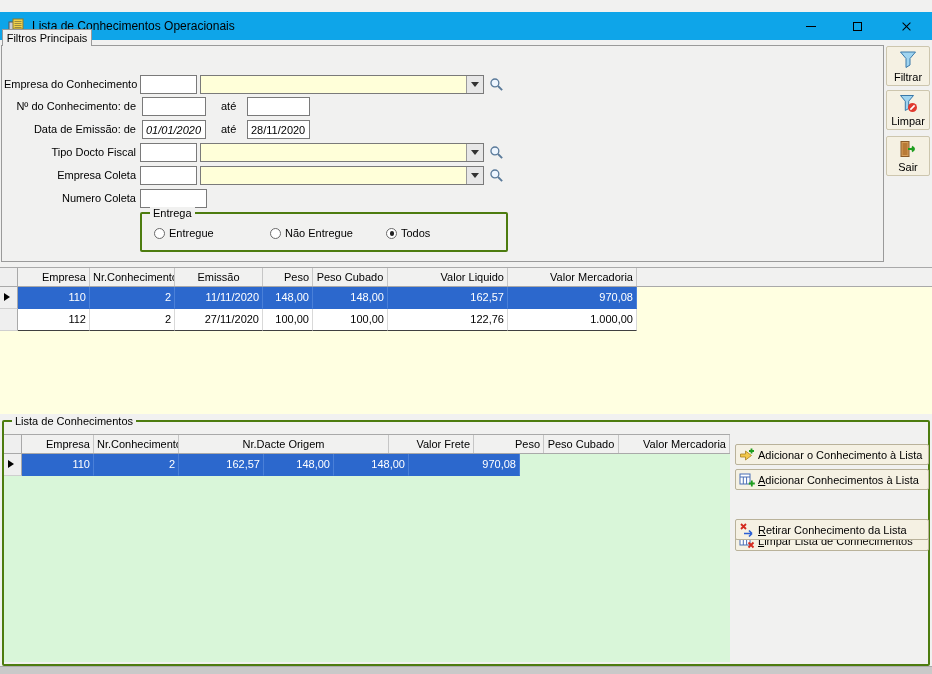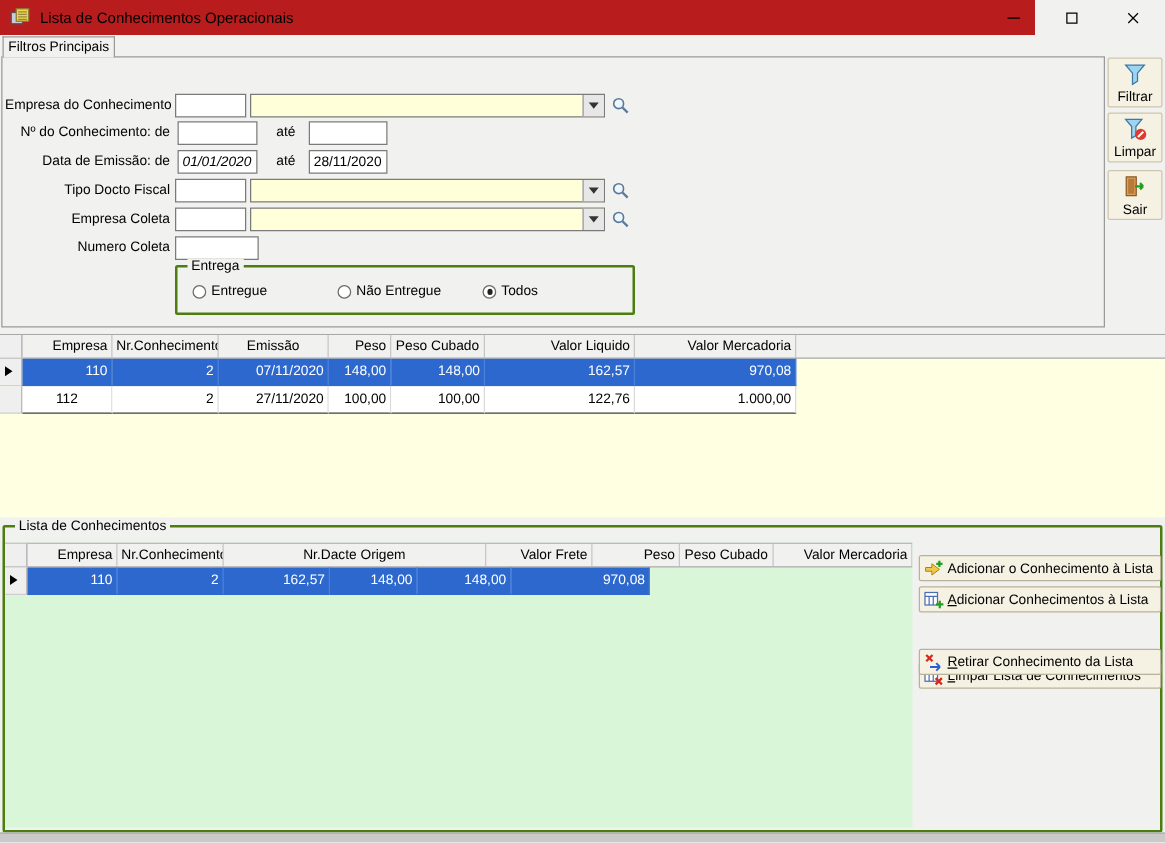--- a/index.html
+++ b/index.html
@@ -2,21 +2,21 @@
 <html><head>
 <meta charset="utf-8">
 <style>
   *{margin:0;padding:0;box-sizing:border-box}
   html,body{overflow:hidden}
   body{width:932px;height:674px;position:relative;background:#f1f1f0;
        font-family:"Liberation Sans",sans-serif;font-size:11px;color:#000}
   .abs{position:absolute}
 
   
-  .titlebar{left:0;top:0;width:828px;height:28px;background:#b91c1c}
+  .titlebar{left:0;top:12px;width:932px;height:28px;background:#0ea5e9}
   .app-icon{left:8px;top:6px;width:16px;height:16px}
   .title{left:32px;top:7px;font-size:12px;white-space:nowrap}
   .wbtn{top:0;height:28px;display:flex;align-items:center;justify-content:center;cursor:default}
   .btn-min{left:788px;width:46px}
   .btn-max{left:834px;width:46px}
   .btn-close{left:880px;width:52px}
   .glyph-min{width:10px;height:1px;background:#000;display:block}
   .glyph-max{width:9px;height:9px;border:1px solid #000;display:block}
   .glyph-close{position:relative;width:11px;height:11px;display:block}
   .glyph-close::before,.glyph-close::after{content:'';position:absolute;left:5px;top:0;width:1px;height:11px;background:#000}
@@ -198,29 +198,29 @@
         <div class="gcell hcell" style="width: 75px; text-align: center;">Peso Cubado</div>
         <div class="gcell hcell" style="width: 120px; text-align: right;">Valor Liquido</div>
         <div class="gcell hcell" style="width: 129px; text-align: right;">Valor Mercadoria</div>
       </div>
       <div class="grow sel" style="width: 637px;">
         <div class="gcell ind" style="width: 18px;">
           <span class="arrow"></span>
         </div>
         <div class="gcell dcell" style="width: 72px; text-align: right;">110</div>
         <div class="gcell dcell" style="width: 85px; text-align: right;">2</div>
-        <div class="gcell dcell" style="width: 88px; text-align: right;">07/11/2020</div>
+        <div class="gcell dcell" style="width: 88px; text-align: right;">11/11/2020</div>
         <div class="gcell dcell" style="width: 50px; text-align: right;">148,00</div>
         <div class="gcell dcell" style="width: 75px; text-align: right;">148,00</div>
         <div class="gcell dcell" style="width: 120px; text-align: right;">162,57</div>
         <div class="gcell dcell" style="width: 129px; text-align: right;">970,08</div>
       </div>
       <div class="grow" style="width: 637px;">
         <div class="gcell ind" style="width: 18px;"></div>
-        <div class="gcell dcell" style="width: 72px; text-align: center;">112</div>
+        <div class="gcell dcell" style="width: 72px; text-align: right;">112</div>
         <div class="gcell dcell" style="width: 85px; text-align: right;">2</div>
         <div class="gcell dcell" style="width: 88px; text-align: right;">27/11/2020</div>
         <div class="gcell dcell" style="width: 50px; text-align: right;">100,00</div>
         <div class="gcell dcell" style="width: 75px; text-align: right;">100,00</div>
         <div class="gcell dcell" style="width: 120px; text-align: right;">122,76</div>
         <div class="gcell dcell" style="width: 129px; text-align: right;">1.000,00</div>
       </div>
     </div>
 
   <div class="groupbox abs" style="left:2px;top:420px;width:928px;height:246px">

